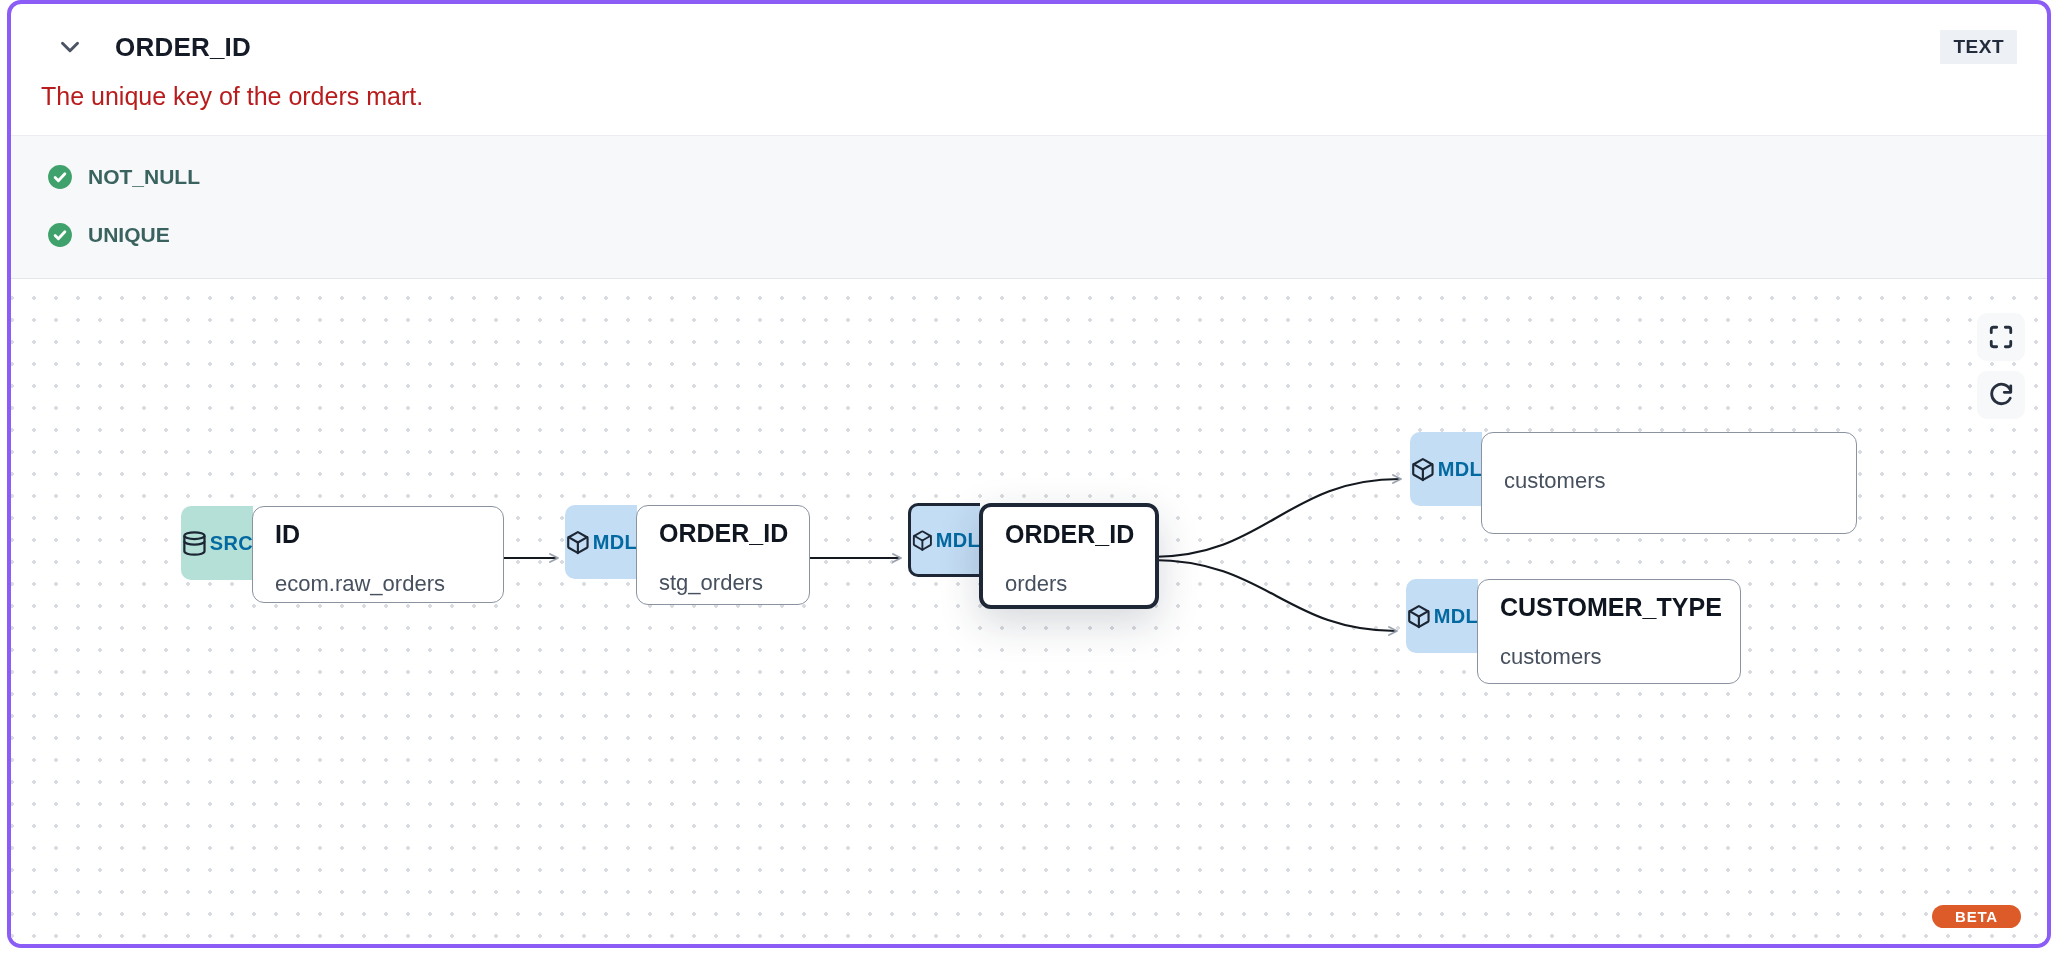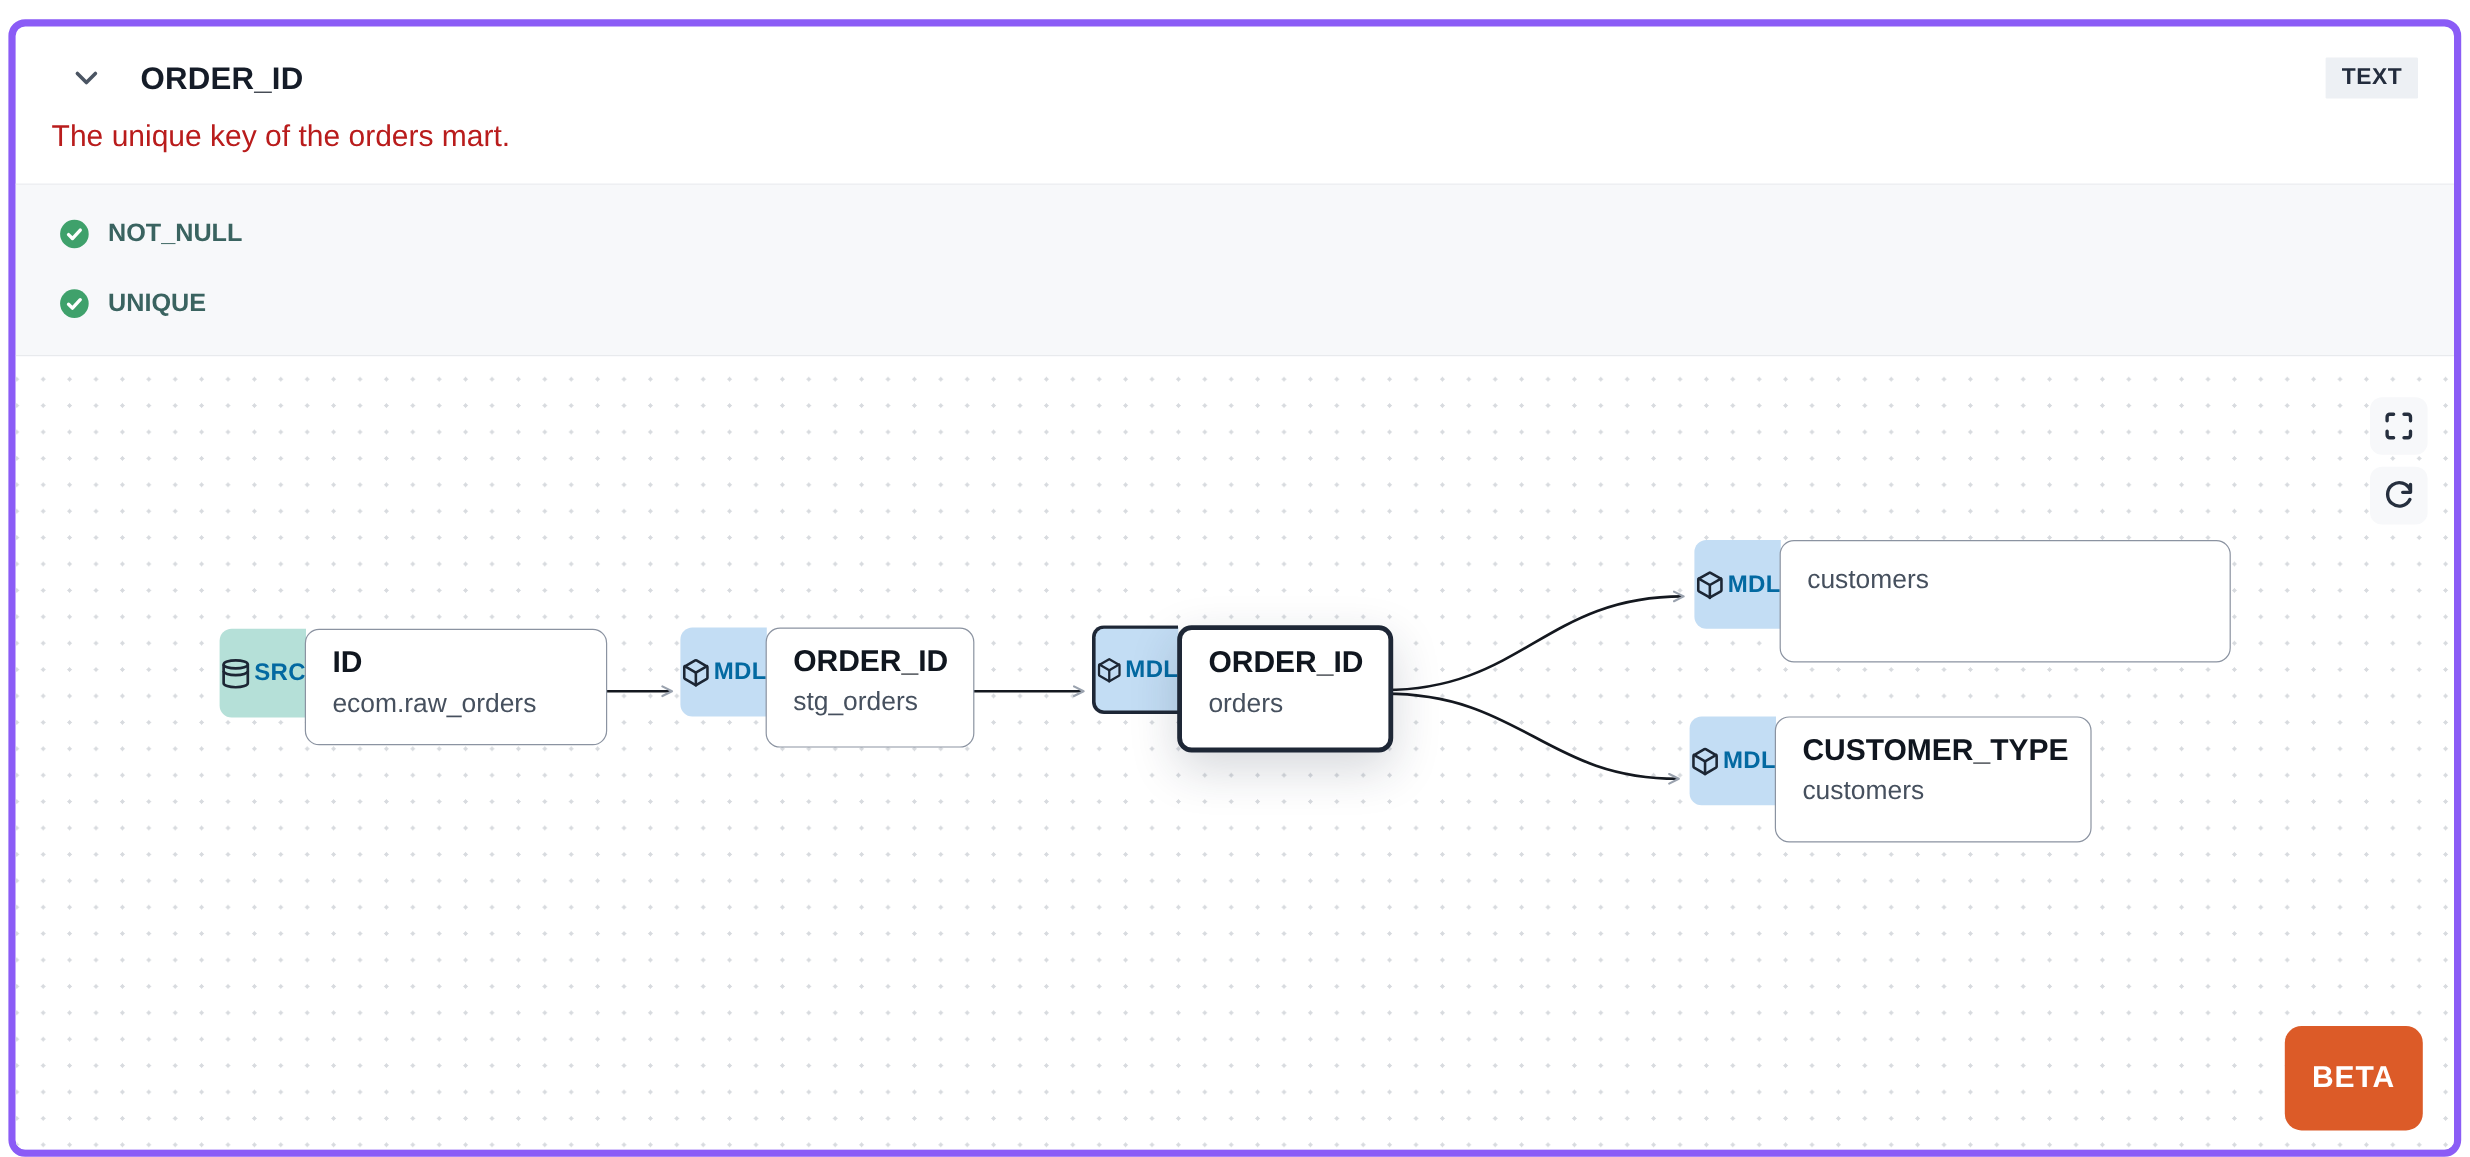--- a/index.html
+++ b/index.html
@@ -1,19 +1,19 @@
 <!DOCTYPE html>
 <html><head>
 <meta charset="utf-8">
 <style>
   * { margin:0; padding:0; box-sizing:border-box; }
   html,body { width:2058px; height:964px; background:#ffffff; font-family:"Liberation Sans","DejaVu Sans",sans-serif; }
   .card {
-    position:absolute; left:7px; top:16px; width:2044px; height:948px;
-    background:#ffffff; border:6px solid #8b5cf6; border-radius:14px;
+    position:absolute; left:7px; top:0; width:2044px; height:948px;
+    background:#ffffff; border:4px solid #8b5cf6; border-radius:14px;
     display:flex; flex-direction:column; overflow:hidden;
   }
   
   .card-header { display:flex; align-items:center; padding:26px 30px 0 44px; }
   .chevron-btn { width:30px; height:30px; display:flex; align-items:center; justify-content:center; cursor:pointer; }
   .page-title { font-size:26px; font-weight:700; color:#151c28; margin-left:30px; letter-spacing:0.2px; }
   .type-badge {
     margin-left:auto; background:#edf0f4; color:#232c3d; font-size:19px; font-weight:600;
     padding:6px 13px; border-radius:1px; letter-spacing:0.5px;
   }
@@ -42,35 +42,35 @@
     color:#0369a1; z-index:1;
   }
   .node-badge .badge-label { font-size:20px; font-weight:600; letter-spacing:0.3px; }
   .badge-src { background:#b5e0d8; }
   .badge-mdl { background:#c3ddf4; }
   .node-box {
     background:#ffffff; border:1.5px solid #8b93a1; border-radius:12px;
     padding:13px 20px 10px 22px; margin-left:-1px; z-index:2;
   }
   .node-name { font-size:25px; font-weight:700; color:#10161f; white-space:nowrap; }
-  .node-sub { font-size:22px; color:#46505e; margin-top:6px; white-space:nowrap; }
+  .node-sub { font-size:22px; color:#46505e; margin-top:22px; white-space:nowrap; }
   .node.selected .node-box {
     border:4px solid #1e2736; border-radius:12px;
     box-shadow:0 14px 40px rgba(30,40,60,0.18);
   }
   .node.selected .node-badge { border:3px solid #1e2736; border-right:none; }
   
   .canvas-controls { position:absolute; top:34px; right:22px; display:flex; flex-direction:column; gap:10px; }
   .ctrl-btn {
     width:48px; height:48px; border-radius:10px; background:#f7f8fa;
     display:flex; align-items:center; justify-content:center; cursor:pointer; color:#262f3e;
   }
   .beta-badge {
     position:absolute; right:26px; bottom:16px; background:#dc5b28; color:#ffffff;
-    font-size:25px; font-weight:700; letter-spacing:0.8px; padding:29px 23px; border-radius:14px;
+    font-size:15px; font-weight:700; letter-spacing:0.8px; padding:3px 23px; border-radius:14px;
   }
 </style>
 </head>
 <body>
 
 <div class="card">
 
   <div class="card-header">
     <span class="chevron-btn">
       <svg width="30" height="30" viewBox="0 0 24 24" fill="none" stroke="#4b5563" stroke-width="2.4" stroke-linecap="round" stroke-linejoin="round">

